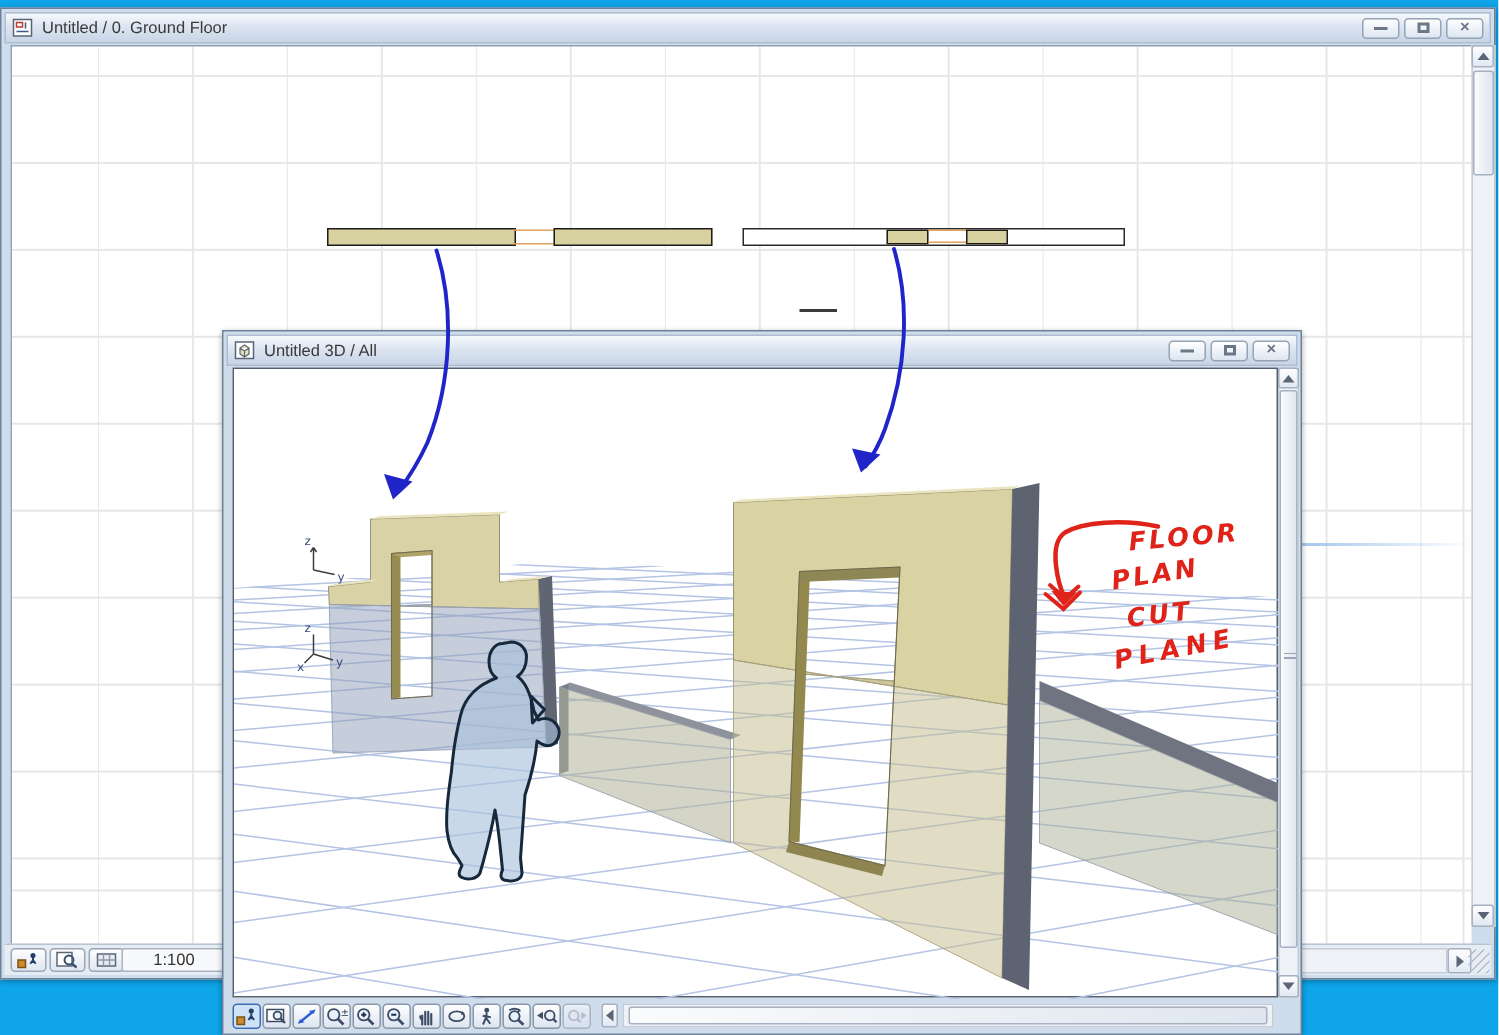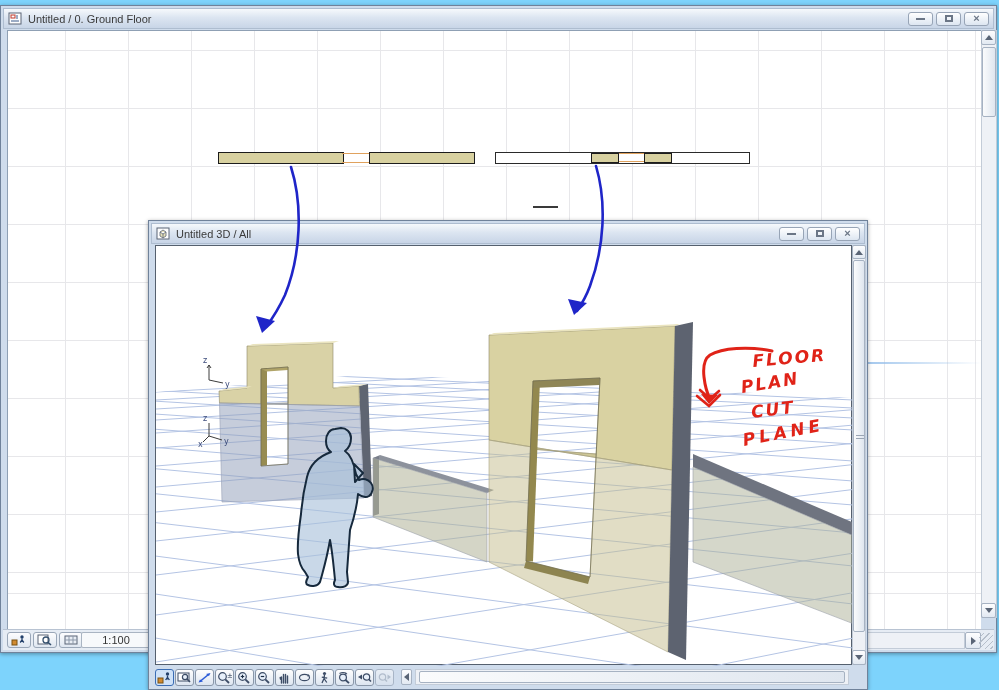--- a/index.html
+++ b/index.html
@@ -1,17 +1,17 @@
 <!DOCTYPE html>
 <html><head>
 <meta charset="utf-8">
 <style>
   * { margin:0; padding:0; box-sizing:border-box; }
   html,body { width:999px; height:690px; overflow:hidden; font-family:"Liberation Sans",sans-serif; }
-  .desktop { position:relative; width:999px; height:690px; background:#7dd3fc; }
+  .desktop { position:relative; width:999px; height:690px; background:#0ea5e9; }
   .window { position:absolute; background:#cfdcec; border:1px solid #70829a; box-shadow:0 1px 4px rgba(0,0,0,.35); }
   .titlebar { position:absolute; left:2px; right:2px; top:2px; height:21px;
       background:linear-gradient(#f6f9fc,#dce5f1 45%,#c8d5e7); border:1px solid #aebdd0;
       display:flex; align-items:center; padding:0 4px; }
   .title-text { font-size:11px; color:#3a3a3a; margin-left:6px; white-space:nowrap; }
   .tb-btns { margin-left:auto; display:flex; gap:3px; }
   .win-btn { width:25px; height:14px; border-radius:3px; border:1px solid #97a4b6;
       background:linear-gradient(#ffffff,#dde6f1); display:flex; align-items:center; justify-content:center; }
   .g-min { width:9px; height:2px; background:#6b7686; }
   .g-max { width:8px; height:7px; border:2px solid #6b7686; }

